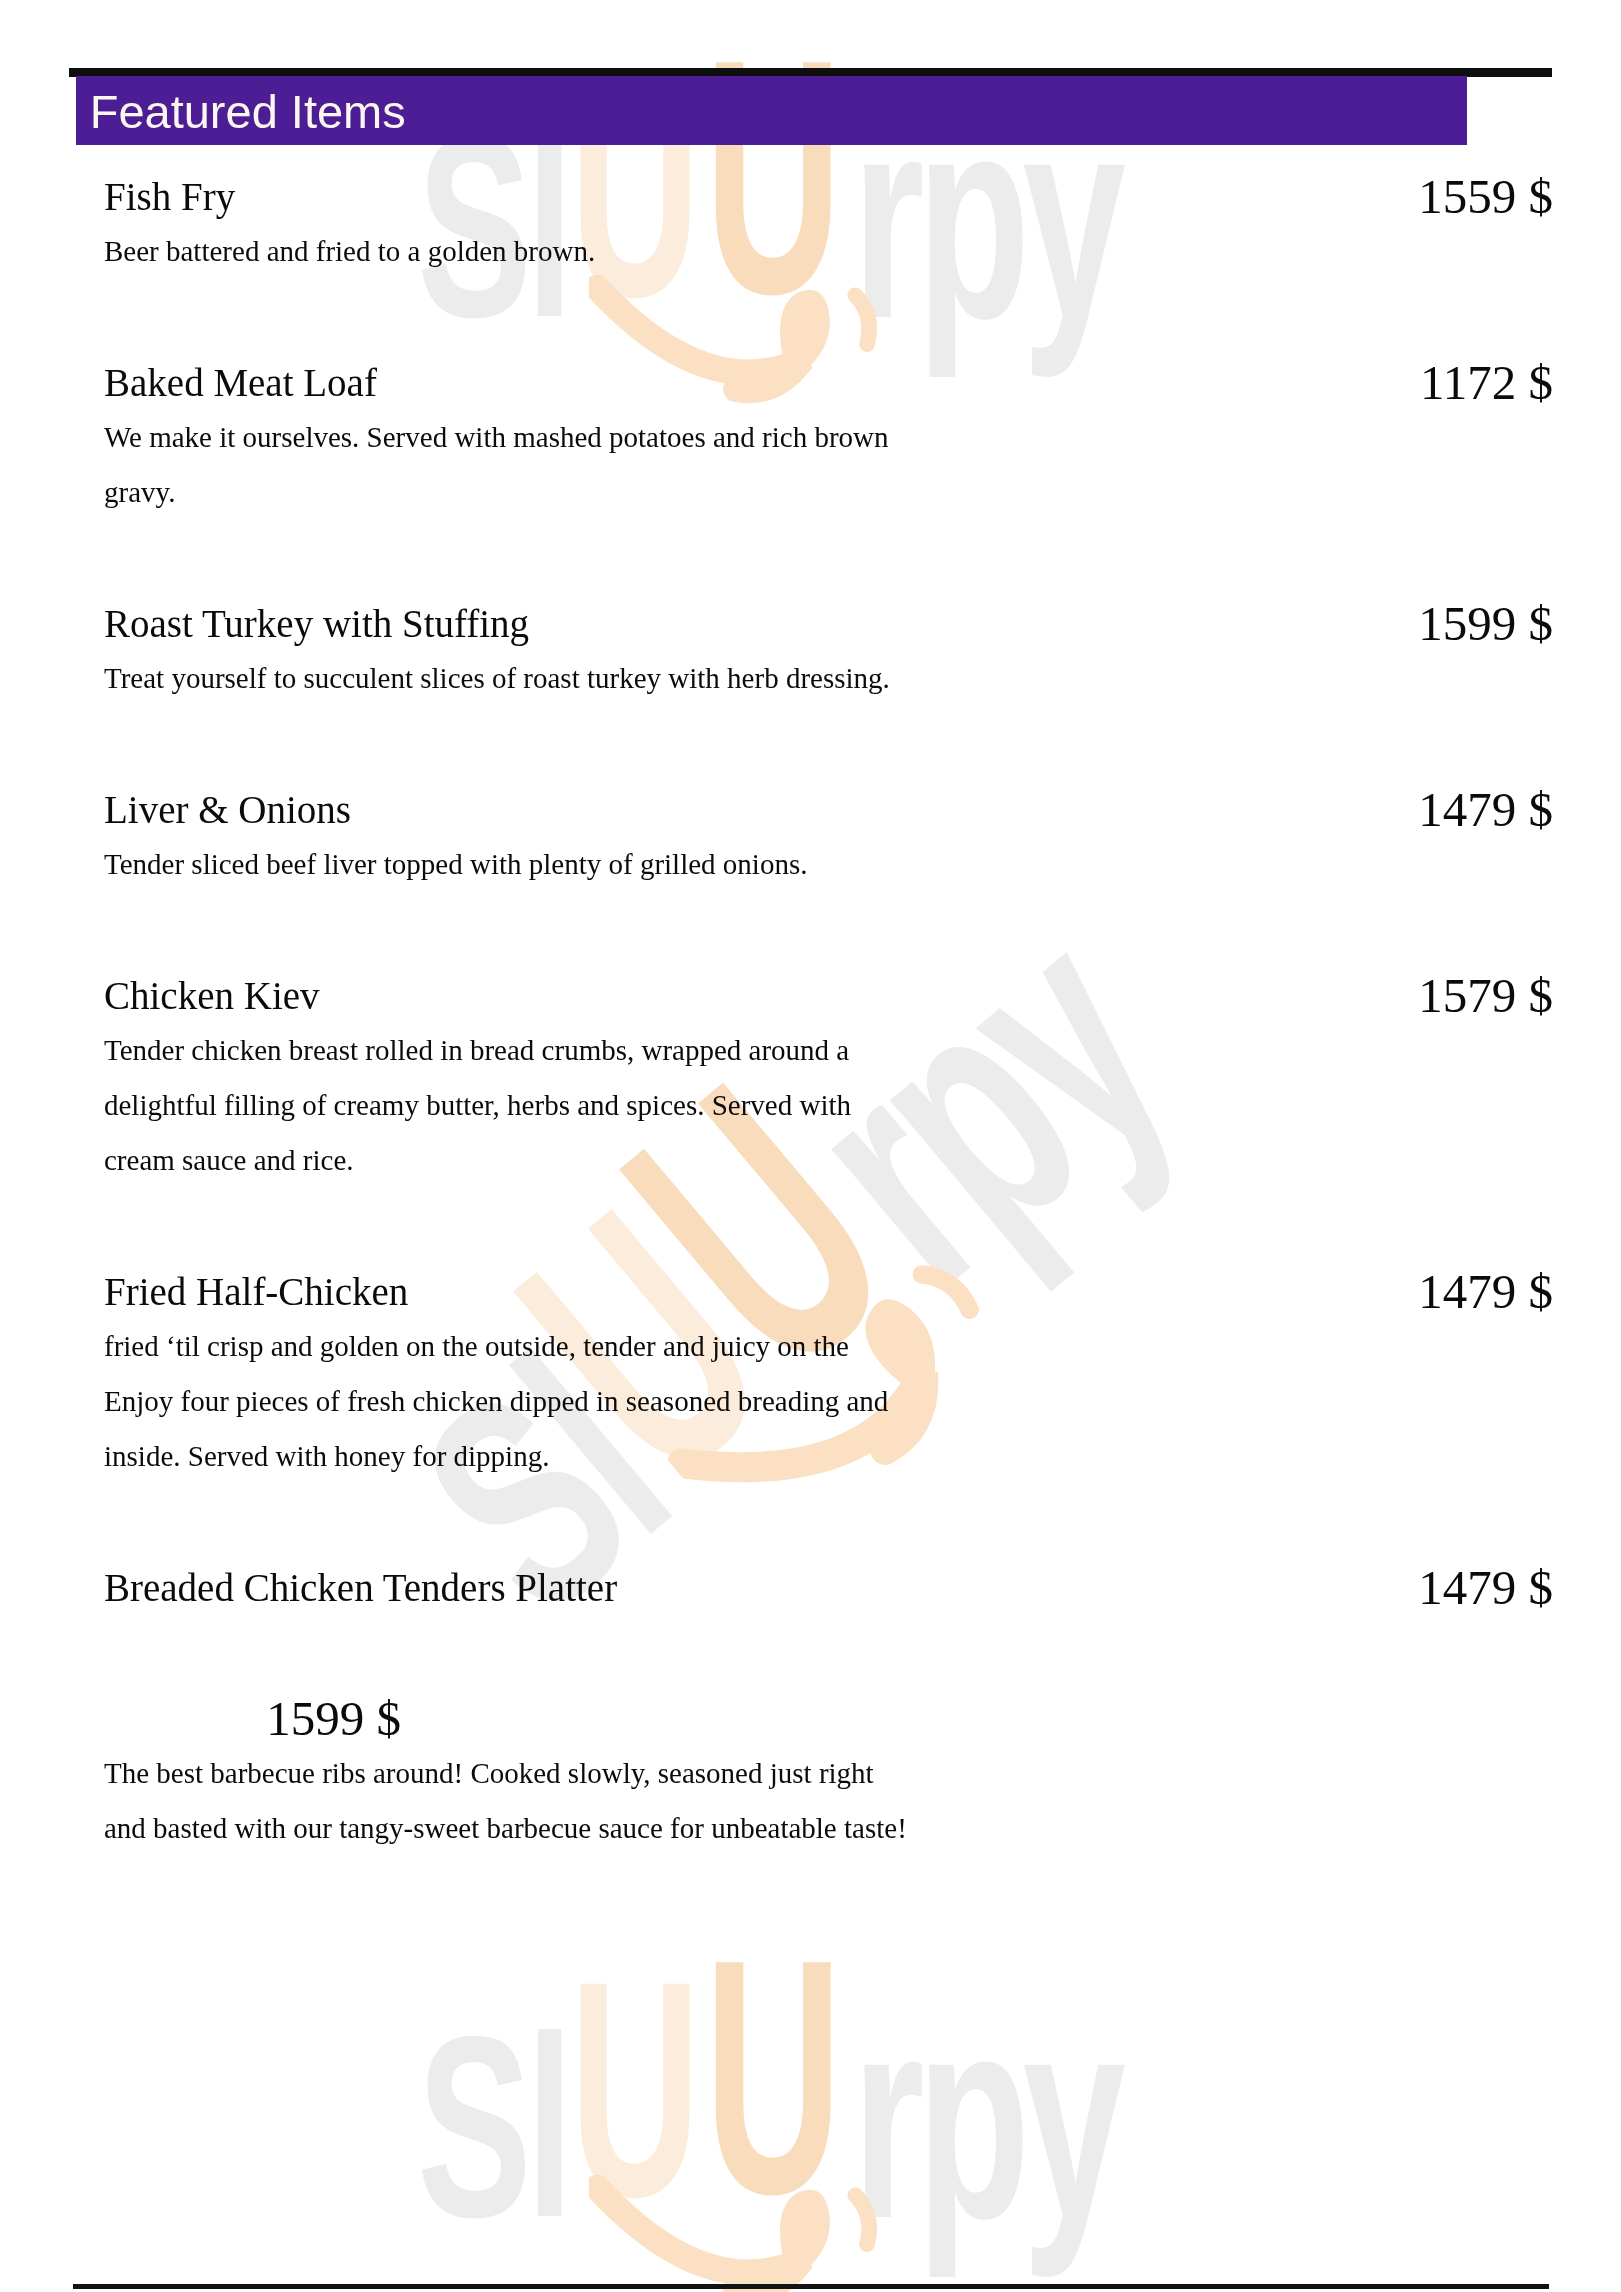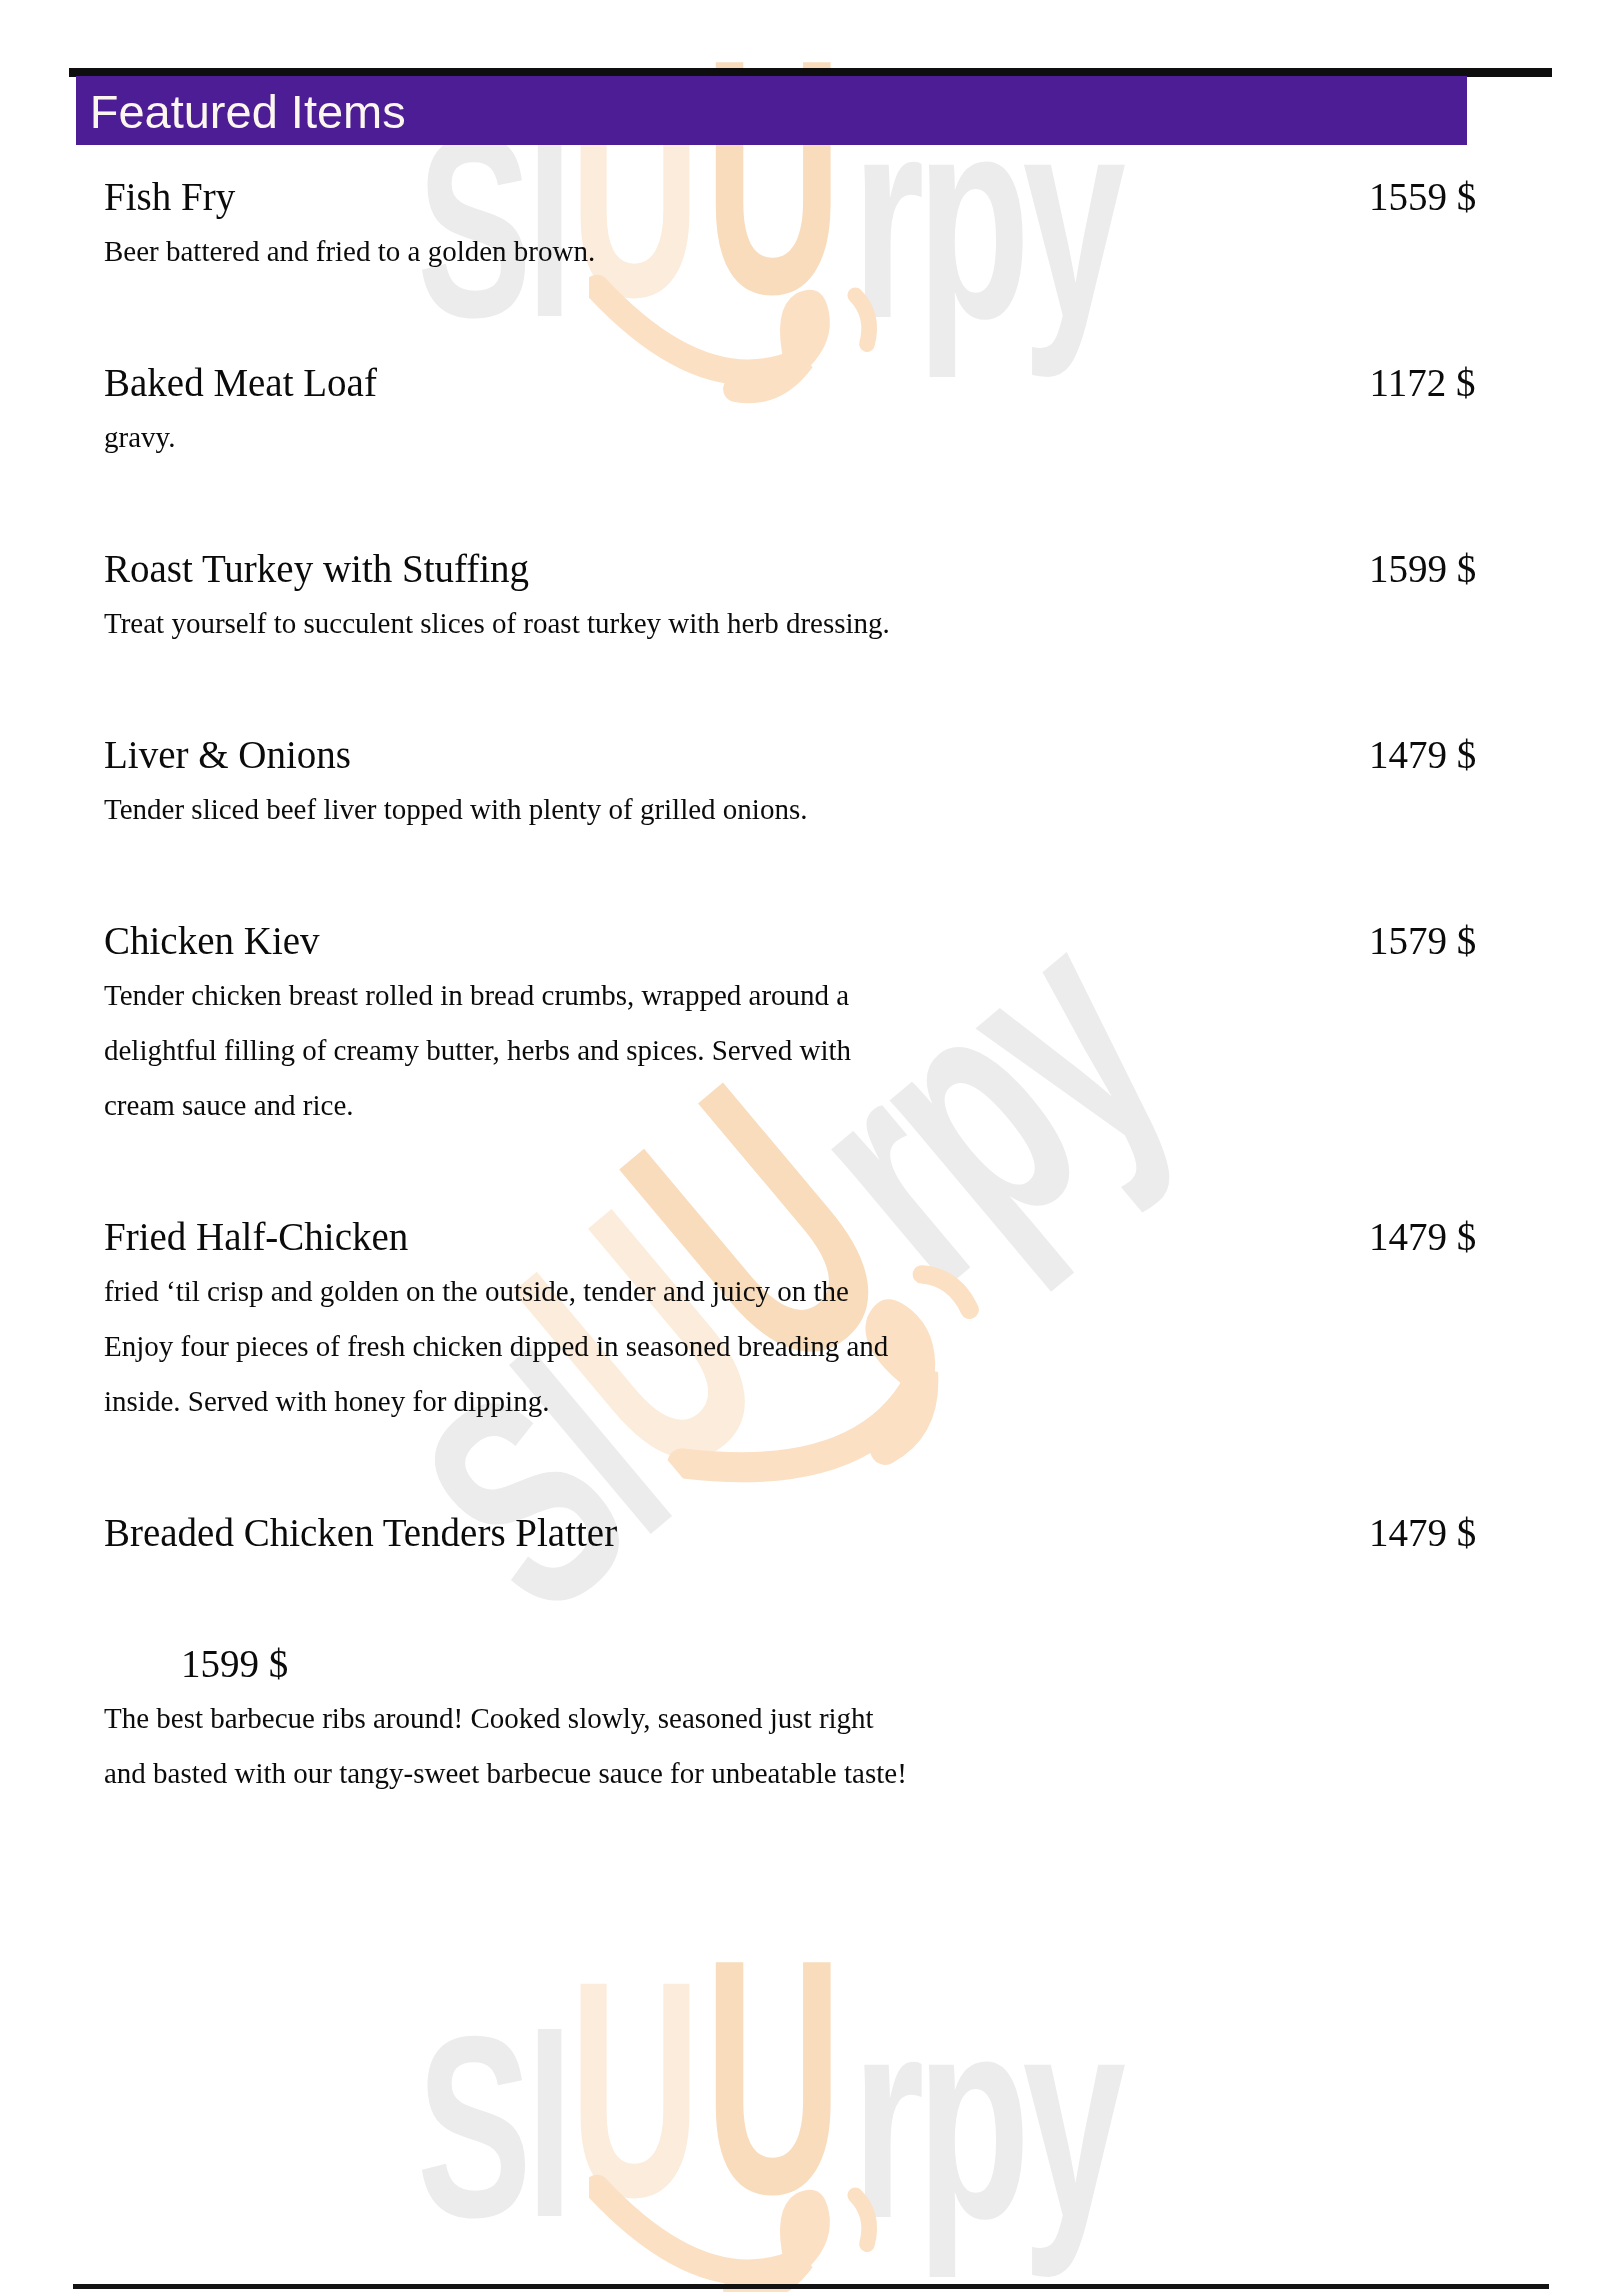--- a/index.html
+++ b/index.html
@@ -44,23 +44,24 @@
   }
   .item { margin-bottom:76px; }
   .item-head { display:flex; align-items:flex-start; }
   .item-name {
     flex:1 1 auto;
     font-size:39px; line-height:55px;
     white-space:nowrap;
   }
   .item-price {
     flex:0 0 261px; width:261px;
-    font-size:39px; line-height:55px;
-    text-align:center;
-    white-space:nowrap;
+    font-size:49px; line-height:55px;
+    text-align:right;
+    white-space:nowrap;
+    margin-left:36px;
   }
   .item-desc { }
   .desc-line {
     font-size:29px; line-height:55px;
     white-space:nowrap;
   }
 
   
   .wm {
     position:absolute;
@@ -151,20 +152,21 @@
         <div class="desc-line">Beer battered and fried to a golden brown.</div>
       </div>
   </div>
 
   <div class="item">
     <div class="item-head">
       <div class="item-name">Baked Meat Loaf</div>
       <div class="item-price">1172 $</div>
     </div>
     <div class="item-desc">
+        <div class="desc-line">We make it ourselves. Served with mashed potatoes and rich brown</div>
         <div class="desc-line">gravy.</div>
       </div>
   </div>
 
   <div class="item">
     <div class="item-head">
       <div class="item-name">Roast Turkey with Stuffing</div>
       <div class="item-price">1599 $</div>
     </div>
     <div class="item-desc">

